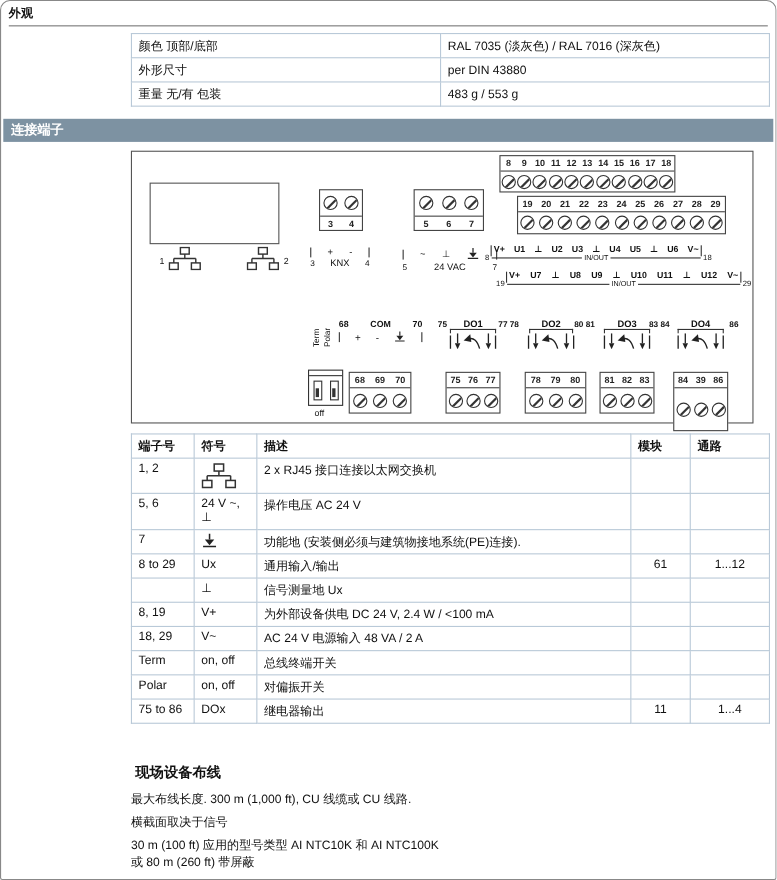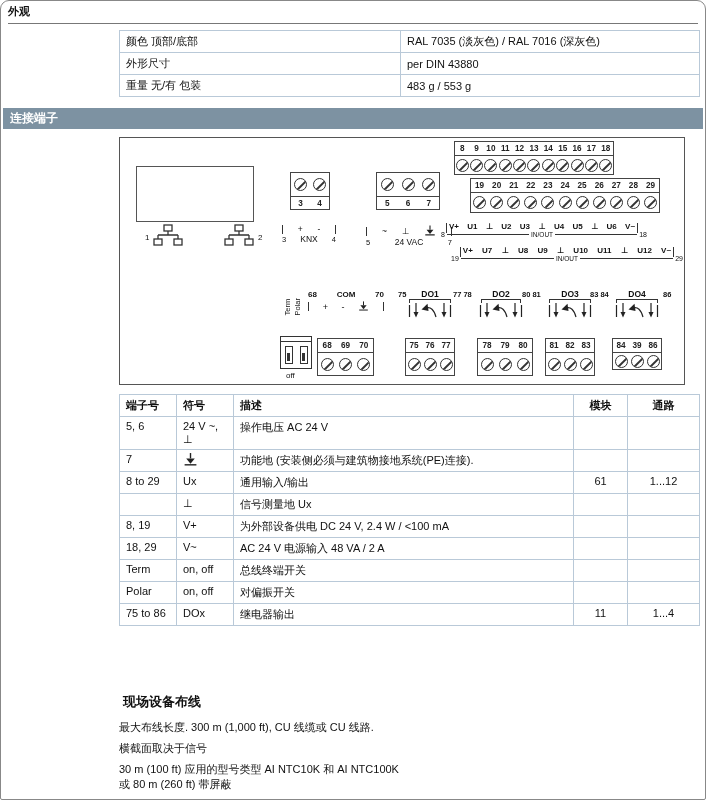--- a/index.html
+++ b/index.html
@@ -63,21 +63,21 @@
   .dip-off{position:absolute;font-size:8px;}
   
   .do-group{position:absolute;display:flex;flex-direction:column;align-items:stretch;}
   .do-label{text-align:center;font-size:8.5px;font-weight:bold;line-height:9px;}
   .do-bracket{height:4px;margin:0 4px;border-top:1.1px solid #333;border-left:1.1px solid #333;border-right:1.1px solid #333;}
   .do-num{position:absolute;font-size:7.5px;font-weight:bold;line-height:9px;}
   
   .term-table{position:absolute;left:118px;top:393px;width:580px;border-collapse:collapse;table-layout:fixed;}
   .term-table th,.term-table td{border:1px solid #b9c9d8;font-size:11px;padding:3px 6px;vertical-align:top;text-align:left;}
   .term-table th{font-weight:bold;margin-top:35px;}
-  .term-table th.r{text-align:center;}
+  .term-table th.r{text-align:left;}
   .term-table td.c{text-align:center;}
   .term-table td.sym{white-space:pre-line;line-height:13px;}
   
   .wiring{position:absolute;left:118px;top:692px;width:560px;}
   .wiring h3{margin:0 0 9px 4px;font-size:13px;font-weight:bold;}
   .wiring p{margin:0;font-size:11px;line-height:15px;}
   .wiring p.sp{margin-bottom:6px;}
   svg{display:block;}
 </style>
 </head>
@@ -509,21 +509,21 @@
             <i></i>
           </span>
           <span class="screw">
             <i></i>
           </span>
           <span class="screw">
             <i></i>
           </span>
         </div>
       </div>
-    <div class="tblock" style="left:492px;top:200px;width:50px;height:32px">
+    <div class="tblock" style="left:492px;top:200px;width:50px;height:54px">
         <div class="trow nums">
           <span>84</span>
           <span>39</span>
           <span>86</span>
         </div>
         <div class="trow screws">
           <span class="screw">
             <i></i>
           </span>
           <span class="screw">
@@ -546,20 +546,36 @@
     </colgroup>
     <tbody>
         <tr>
       <th>端子号</th>
       <th>符号</th>
       <th>描述</th>
       <th class="r">模块</th>
       <th class="r">通路</th>
     </tr>
     <tr>
+      <td>1, 2</td>
+      <td>
+        <svg width="32" height="25" viewBox="0 0 30 22">
+          <g stroke="#333" stroke-width="1.3" fill="none">
+            <rect x="11" y="1" width="8" height="6"></rect>
+                <path d="M15 7 V11 M5 11 H25 M5 11 V15 M25 11 V15"></path>
+            <rect x="1" y="15" width="8" height="6"></rect>
+                <rect x="21" y="15" width="8" height="6"></rect>
+          </g>
+        </svg>
+      </td>
+      <td>2 x RJ45 接口连接以太网交换机</td>
+      <td class="c"></td>
+      <td class="c"></td>
+    </tr>
+    <tr>
       <td>5, 6</td>
       <td class="sym">24 V ~,
 ⊥</td>
       <td>操作电压 AC 24 V</td>
       <td class="c"></td>
       <td class="c"></td>
     </tr>
     <tr>
       <td>7</td>
       <td>

